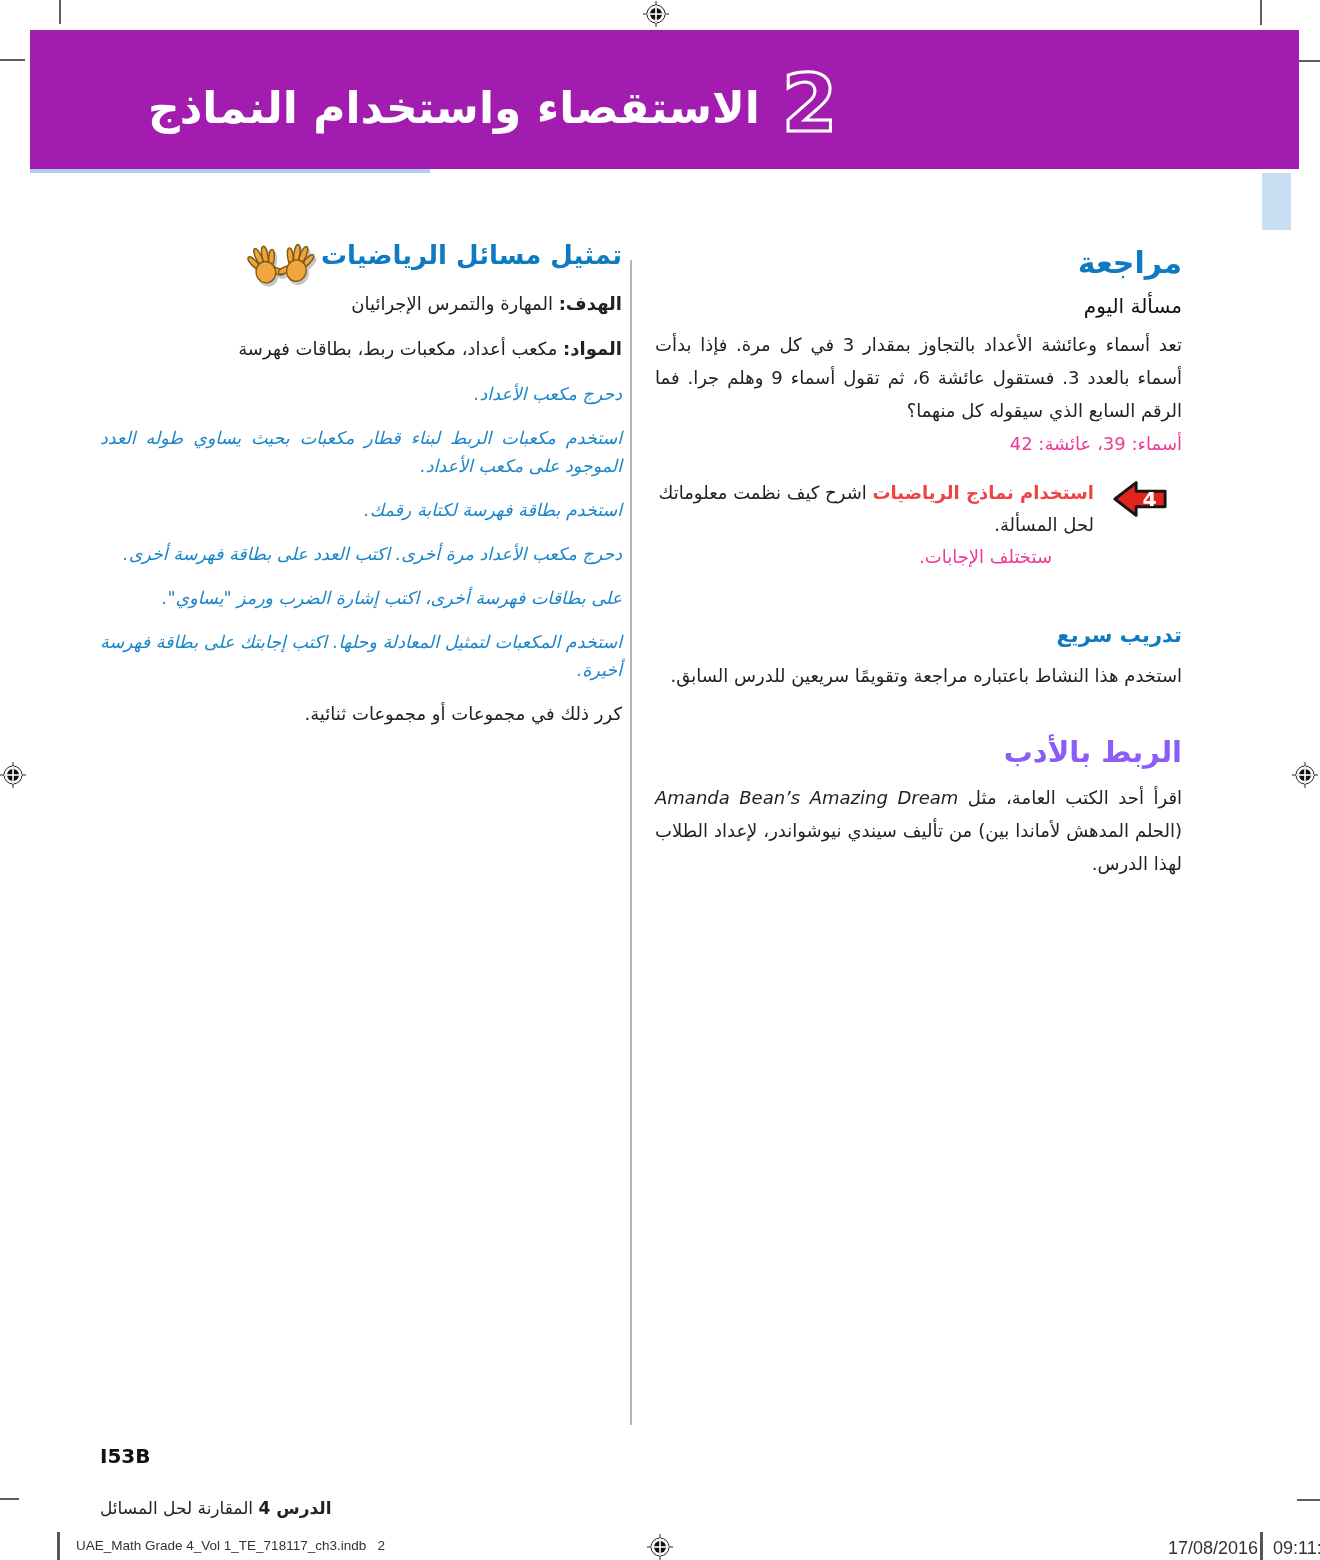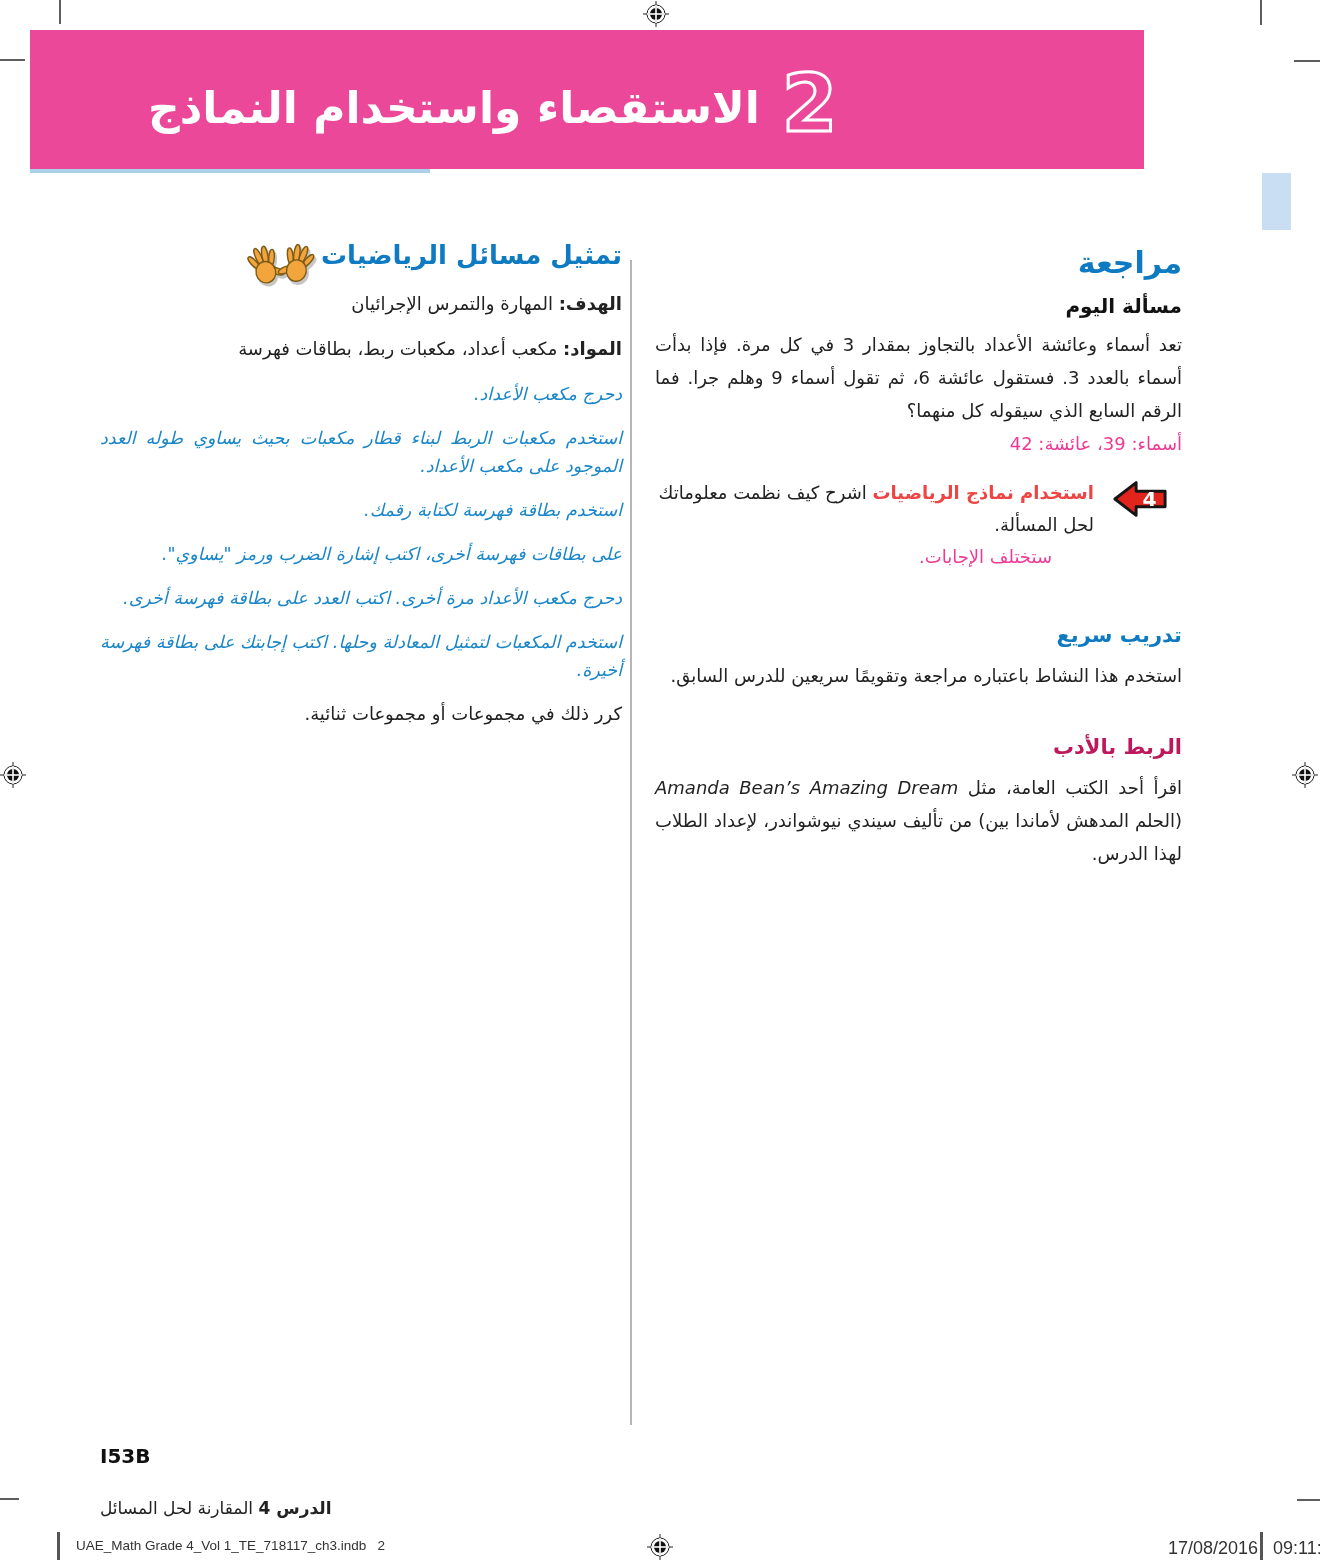--- a/index.html
+++ b/index.html
@@ -1,20 +1,20 @@
 <!DOCTYPE html>
 <html lang="ar"><head>
 <meta charset="utf-8">
 <style>
   html,body{margin:0;padding:0;background:#ffffff;}
   .page{position:relative;width:1320px;height:1560px;background:#fff;overflow:hidden;
         font-family:"DejaVu Sans",sans-serif;color:#1a1a1a;}
 
   
-  .band{position:absolute;left:30px;top:30px;width:1100px;height:139px;background:#ec4899;padding-left:14px;}
+  .band{position:absolute;left:30px;top:30px;width:1269px;height:139px;background:#a21caf;}
   .band-title{position:absolute;left:118px;top:34px;display:flex;align-items:center;gap:22px;color:#fff;}
   .band-text{font-size:44px;font-weight:bold;line-height:1.2;padding-top:8px;}
   .band-num{font-size:80px;font-weight:bold;line-height:1;color:transparent;
             -webkit-text-stroke:3px #ffffff;}
   .band-understrip{position:absolute;left:30px;top:169px;width:400px;height:4px;background:#abd0ea;}
   .side-tab{position:absolute;left:1262px;top:173px;width:29px;height:57px;background:#c9def2;}
 
   
   .crop{position:absolute;background:#5e5e5e;}
   .crop-tl-v{left:59px;top:0;width:2px;height:24px;}
@@ -37,32 +37,32 @@
   .hands{position:absolute;left:138px;top:-10px;filter:drop-shadow(2px 3px 0 #c6c6c6);}
   .left-title{color:#0e7ac1;font-size:26px;font-weight:bold;margin:0 0 20px 0;}
   .meta{font-size:18px;line-height:27px;margin:0 0 18px 0;color:#222;}
   .meta b{font-weight:bold;}
   .step{color:#1a86c8;font-style:italic;font-size:17.5px;line-height:28px;margin:0 0 16px 0;text-align:justify;}
   .note{color:#222;font-size:18px;line-height:27px;margin-top:2px;}
 
   
   .col-right{position:absolute;left:655px;top:245px;width:527px;direction:rtl;text-align:right;}
   .review-title{color:#0e7ac1;font-size:30px;font-weight:bold;margin:0 0 14px 0;}
-  .potd-title{font-size:20px;font-weight:bold;margin:0 0 10px 0;color:#111;}
+  .potd-title{font-size:20px;font-weight:normal;margin:0 0 10px 0;color:#111;}
   .potd-text{font-size:18px;line-height:33px;text-align:justify;color:#222;margin:0;}
   .potd-answer{color:#ee3a94;font-size:18px;line-height:30px;margin:2px 0 0 0;}
   .mp{position:relative;margin-top:18px;padding-right:88px;font-size:18px;line-height:32px;color:#222;}
   .mp-arrow{position:absolute;right:14px;top:2px;}
   .mp-label{color:#ef4444;font-weight:bold;}
   .mp-answer{display:block;color:#ee3a94;margin-right:42px;}
   .quick{margin-top:50px;}
   .quick-title{color:#0e7ac1;font-size:21px;font-weight:bold;margin:0 0 14px 0;}
   .quick-text{font-size:18px;line-height:30px;margin:0;color:#222;}
   .lit{margin-top:44px;}
-  .lit-title{color:#be185d;font-size:21px;font-weight:bold;margin:8px 0 12px 0;}
+  .lit-title{color:#8b5cf6;font-size:29px;font-weight:bold;margin:8px 0 12px 0;}
   .lit-text{font-size:18px;line-height:33px;text-align:justify;margin:0;color:#222;}
   .lit-book{font-style:italic;direction:ltr;unicode-bidi:embed;}
 
   
   .page-footer{position:absolute;left:100px;top:1444px;display:flex;align-items:baseline;gap:30px;flex-direction:column;}
   .pagenum{font-weight:bold;font-size:20px;color:#111;}
   .lesson{direction:rtl;font-size:17px;color:#222;}
   .lesson b{font-weight:bold;}
 
   
@@ -159,22 +159,22 @@
       <span>المهارة والتمرس الإجرائيان</span>
     </p>
     <p class="meta">
       <b>المواد:</b>
       <span>مكعب أعداد، مكعبات ربط، بطاقات فهرسة</span>
     </p>
 
     <p class="step">دحرج مكعب الأعداد.</p>
     <p class="step">استخدم مكعبات الربط لبناء قطار مكعبات بحيث يساوي طوله العدد الموجود على مكعب الأعداد.</p>
     <p class="step">استخدم بطاقة فهرسة لكتابة رقمك.</p>
+    <p class="step">دحرج مكعب الأعداد مرة أخرى. اكتب العدد على بطاقة فهرسة أخرى.</p>
     <p class="step">على بطاقات فهرسة أخرى، اكتب إشارة الضرب ورمز "يساوي".</p>
-    <p class="step">دحرج مكعب الأعداد مرة أخرى. اكتب العدد على بطاقة فهرسة أخرى.</p>
     <p class="step">استخدم المكعبات لتمثيل المعادلة وحلها. اكتب إجابتك على بطاقة فهرسة أخيرة.</p>
     <p class="note">كرر ذلك في مجموعات أو مجموعات ثنائية.</p>
   </div>
 
   <div class="col-right">
     <h1 class="review-title">مراجعة</h1>
     <h3 class="potd-title">مسألة اليوم</h3>
     <p class="potd-text">تعد أسماء وعائشة الأعداد بالتجاوز بمقدار 3 في كل مرة. فإذا بدأت أسماء بالعدد 3. فستقول عائشة 6، ثم تقول أسماء 9 وهلم جرا. فما الرقم السابع الذي سيقوله كل منهما؟</p>
     <p class="potd-answer">أسماء: 39، عائشة: 42</p>
 

